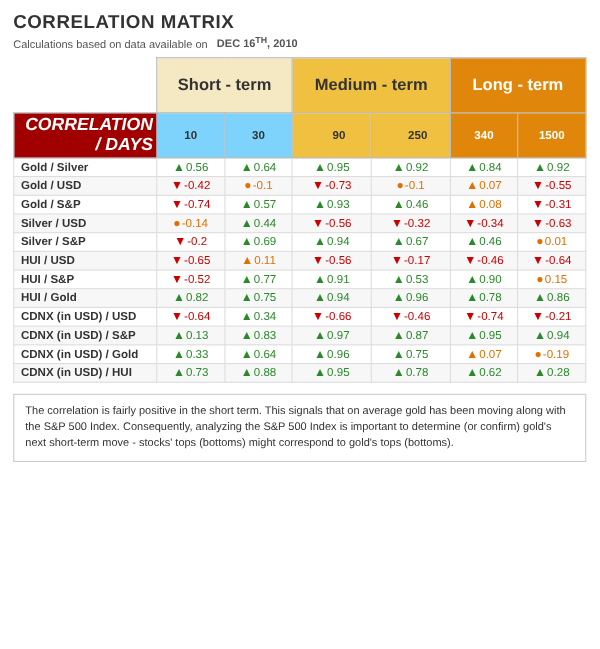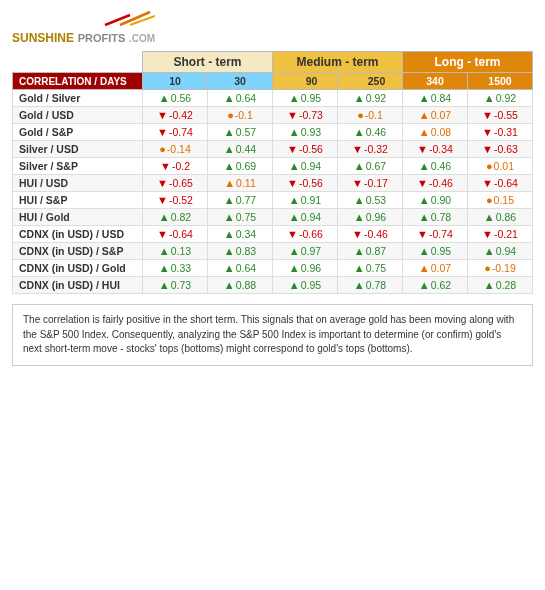--- a/index.html
+++ b/index.html
@@ -47,24 +47,24 @@
       display: flex;
       justify-content: flex-end;
       margin-bottom: 2px;
     }
 
     table {
       width: 100%;
       border-collapse: collapse;
     }
     .col-header-row th {
-      font-size: 12px;
-      font-weight: bold;
-      color: #333;
-      padding: 3px 4px;
+      font-size: 15px;
+      font-weight: bold;
+      color: #333;
+      padding: 16px 4px;
       text-align: center;
       border: 1px solid #bbb;
     }
     .col-header-row th.empty {
       background: #fff;
       border: none;
     }
     .col-header-row th.short-term {
       background: #f5e9c4;
       color: #333;
@@ -81,24 +81,25 @@
     .num-header-row th {
       font-size: 10.5px;
       font-weight: bold;
       text-align: center;
       padding: 2px 3px;
       border: 1px solid #bbb;
     }
     .num-header-row th.label-cell {
       background: #a00000;
       color: #fff;
-      text-align: left;
-      font-size: 10px;
+      text-align: right;
+      font-size: 16px;
       font-weight: bold;
       padding-left: 6px;
+      font-style: italic;
     }
     .num-header-row th.short-num {
       background: #7dd3fc;
       color: #333;
     }
     .num-header-row th.medium-num {
       background: #f0c040;
       color: #333;
       padding-left: 16px;
     }
@@ -148,32 +149,26 @@
       padding: 8px 10px;
       background: #fff;
     }
   </style>
 </head>
 <body>
 
 <div class="container">
 
   <div class="header">
-    <div class="logo">
-      <div class="logo-lines">
-        <svg width="55" height="18" viewBox="0 0 55 18">
-          <line x1="5" y1="15" x2="30" y2="5" stroke="#cc0000" stroke-width="2.5"></line>
-          <line x1="20" y1="15" x2="50" y2="2" stroke="#e07000" stroke-width="2.5"></line>
-          <line x1="30" y1="15" x2="55" y2="6" stroke="#f0a000" stroke-width="2"></line>
-        </svg>
-      </div>
-      <div>
-        <span style="color:#b08000;font-weight:bold;font-size:12px;">SUNSHINE</span>
-        <span style="color:#888;font-size:11px;font-weight:bold;"> PROFITS</span>
-        <span style="color:#aaa;font-size:10px;">.COM</span>
+    <div class="title-block">
+      <div class="main-title">CORRELATION MATRIX</div>
+      <div class="subtitle">
+        <span>Calculations based on data available on</span>
+        &nbsp;
+        <strong><span>DEC 16</span><sup>TH</sup><span>, 2010</span></strong>
       </div>
     </div>
   </div>
 
   <table>
     <thead>
 
       <tr class="col-header-row">
         <th class="empty"></th>
         <th colspan="2" class="short-term">Short - term</th>

